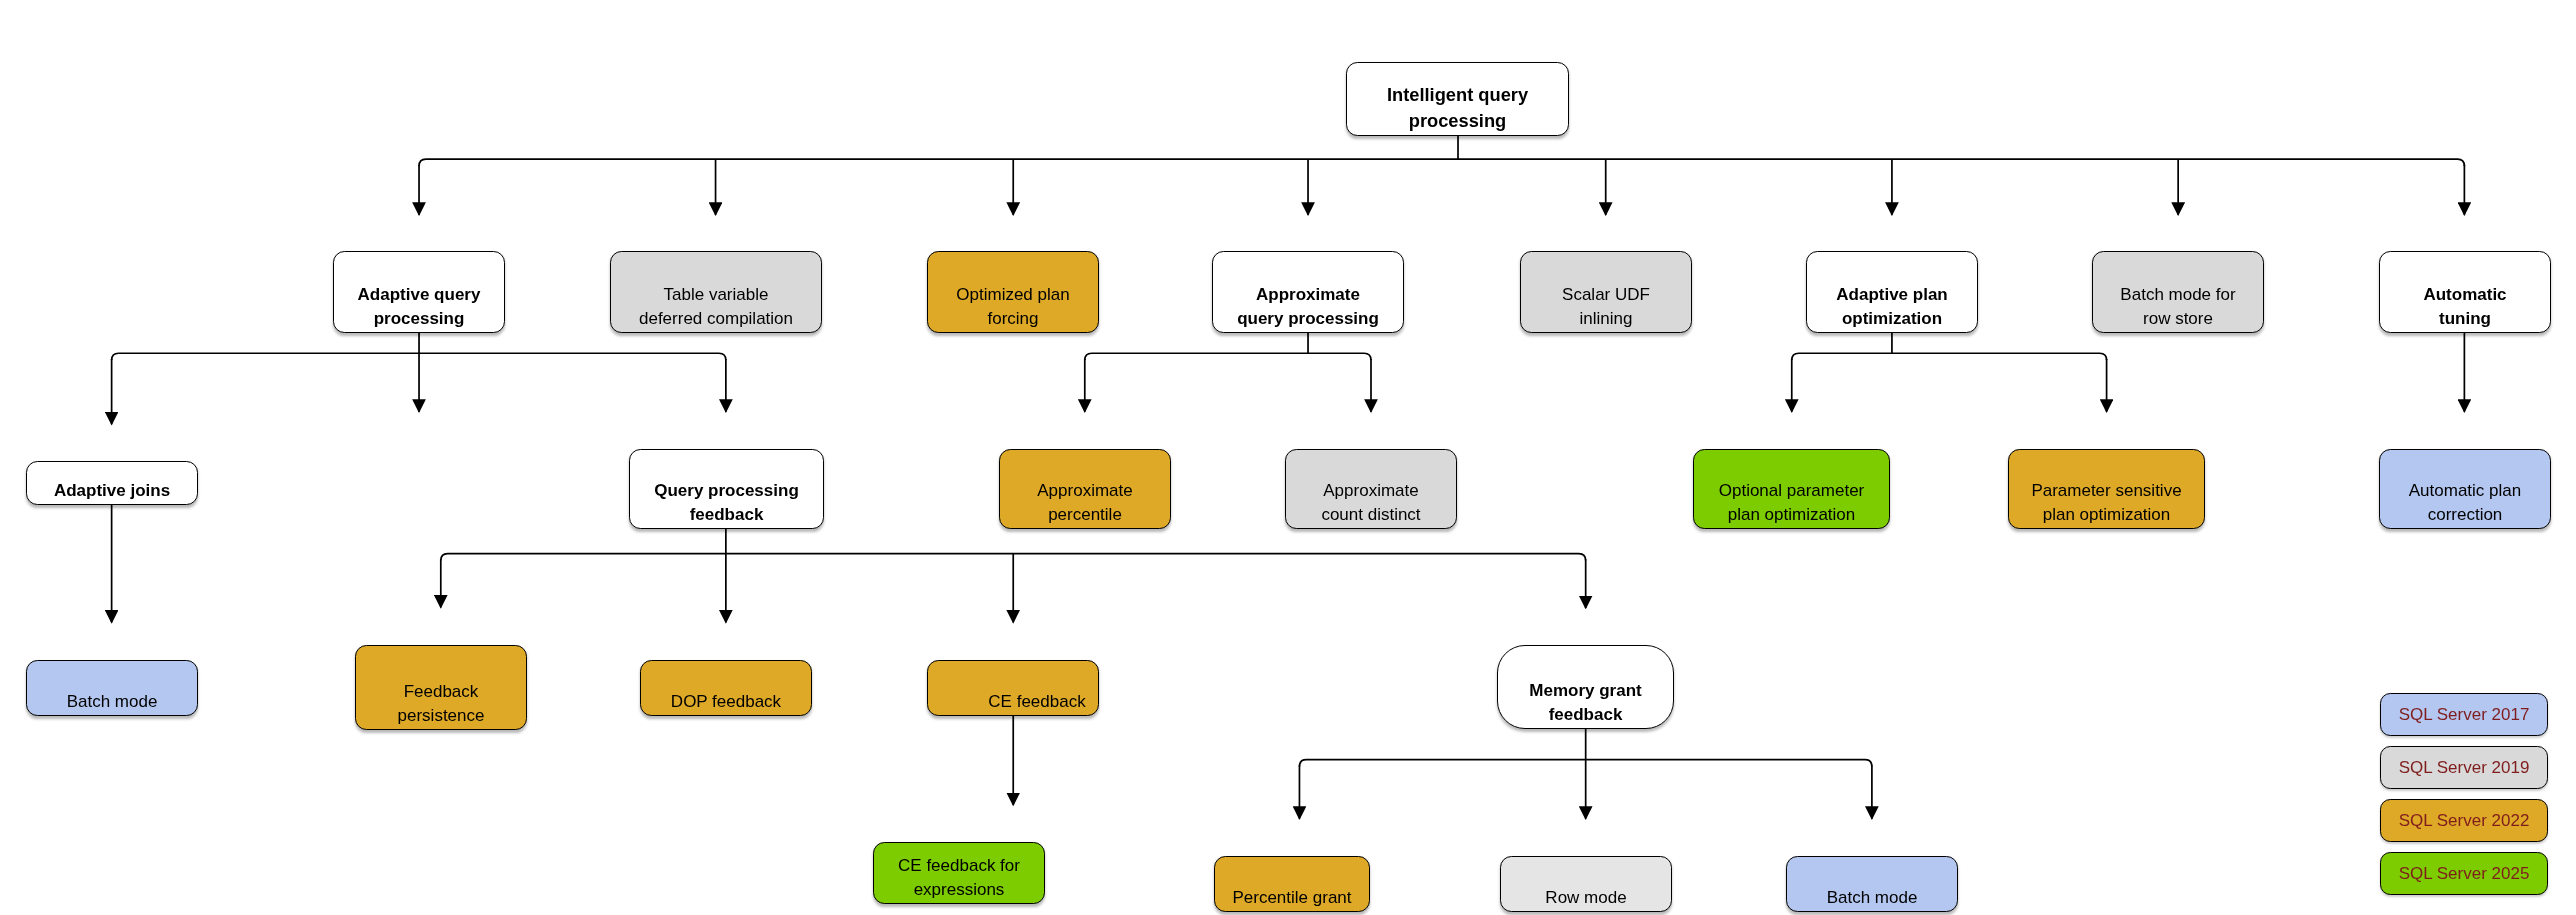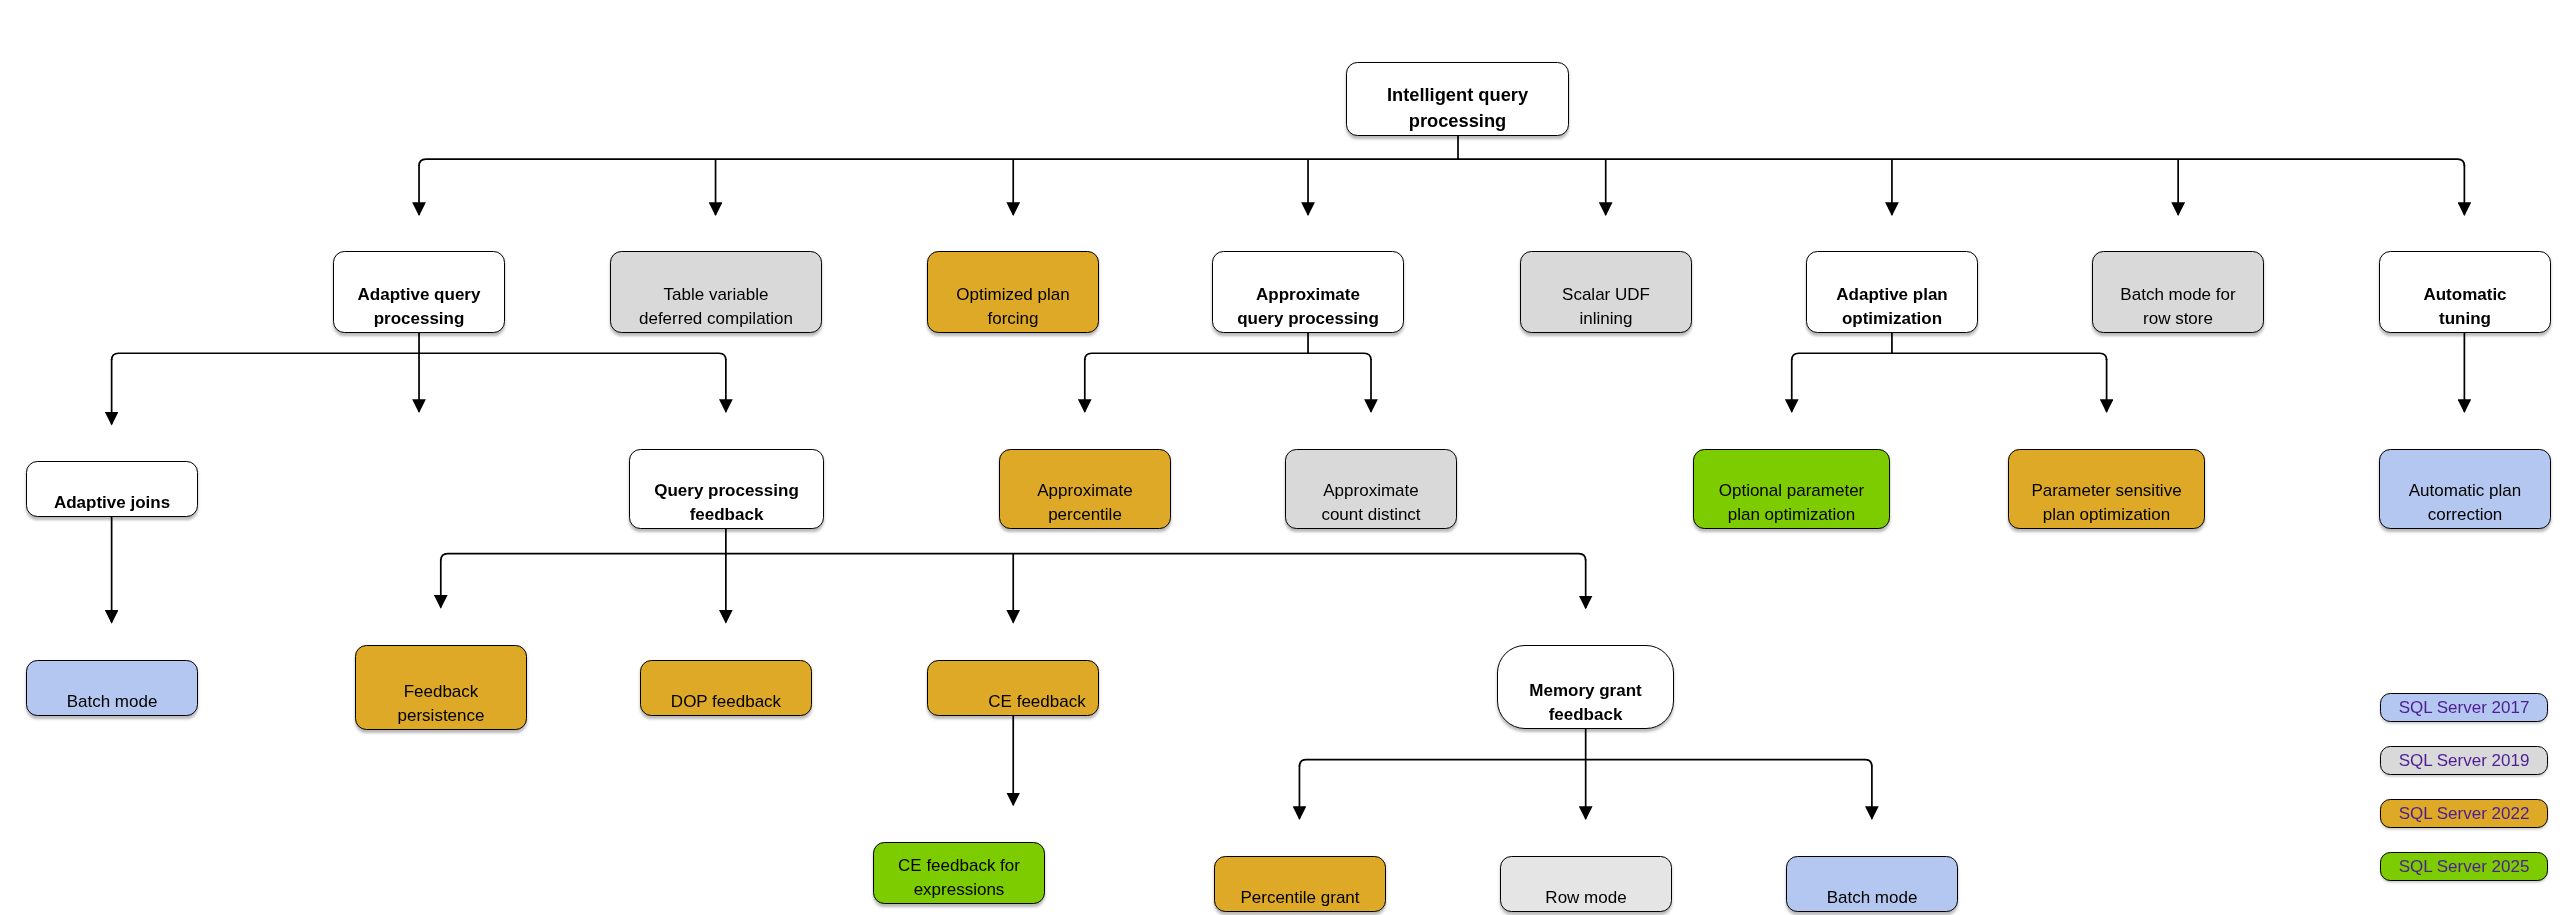--- a/index.html
+++ b/index.html
@@ -14,24 +14,24 @@
     border:1.7px solid #000;border-radius:11.4px;
     font-size:17px;line-height:1.45;color:#000;
     box-sizing:border-box;
     box-shadow:0 2.3px 2.9px rgba(0,0,0,.28);
     background:#fff;
     margin-top:35px;
   }
   .node.bold{font-weight:bold;}
   .node.root{font-size:18.3px;}
   .chip{
-    position:absolute;left:2380px;width:168px;height:29px;
+    position:absolute;left:2380px;width:168px;height:43px;
     display:flex;align-items:center;justify-content:center;
     border:1.7px solid #000;border-radius:10.3px;
-    font-size:17px;color:#4c1d95;box-sizing:border-box;
+    font-size:17px;color:#7f1d1d;box-sizing:border-box;
     box-shadow:0 1.7px 2.3px rgba(0,0,0,.2);
     background:#fff;
   }
 </style>
 </head>
 <body>
 
 <div class="canvas">
 
   <svg class="connectors" width="2576" height="916" viewBox="0 0 4500 1600">
@@ -121,21 +121,21 @@
   </div>
   <div class="node" style="left: 2092px; top: 216px; width: 172px; height: 82px; background: rgb(217, 217, 217);">
     <span>Batch mode for
 row store</span>
   </div>
   <div class="node bold" style="left: 2379px; top: 216px; width: 172px; height: 82px; background: rgb(255, 255, 255);">
     <span>Automatic
 tuning</span>
   </div>
 
-  <div class="node bold" style="left: 26px; top: 426px; width: 172px; height: 56px; background: rgb(255, 255, 255);">
+  <div class="node bold" style="left: 26px; top: 426px; width: 172px; height: 44px; background: rgb(255, 255, 255);">
     <span>Adaptive joins</span>
   </div>
   <div class="node bold" style="left: 629px; top: 414px; width: 195px; height: 80px; background: rgb(255, 255, 255);">
     <span>Query processing
 feedback</span>
   </div>
   <div class="node" style="left: 999px; top: 414px; width: 172px; height: 80px; background: rgb(222, 169, 39);">
     <span>Approximate
 percentile</span>
   </div>
@@ -171,21 +171,21 @@
   </div>
   <div class="node bold" style="left: 1497px; top: 610px; width: 177px; height: 84px; background: rgb(255, 255, 255); border-radius: 28px;">
     <span>Memory grant
 feedback</span>
   </div>
 
   <div class="node" style="left: 873px; top: 807px; width: 172px; height: 62px; background: rgb(124, 204, 0);">
     <span>CE feedback for
 expressions</span>
   </div>
-  <div class="node" style="left: 1214px; top: 821px; width: 172px; height: 56px; background: rgb(222, 169, 39);">
+  <div class="node" style="left: 1214px; top: 821px; width: 156px; height: 56px; background: rgb(222, 169, 39);">
     <span>Percentile grant</span>
   </div>
   <div class="node" style="left: 1500px; top: 821px; width: 172px; height: 56px; background: #e5e5e5;">
     <span>Row mode</span>
   </div>
   <div class="node" style="left: 1786px; top: 821px; width: 172px; height: 56px; background: rgb(180, 199, 240);">
     <span>Batch mode</span>
   </div>
 
   <div>

